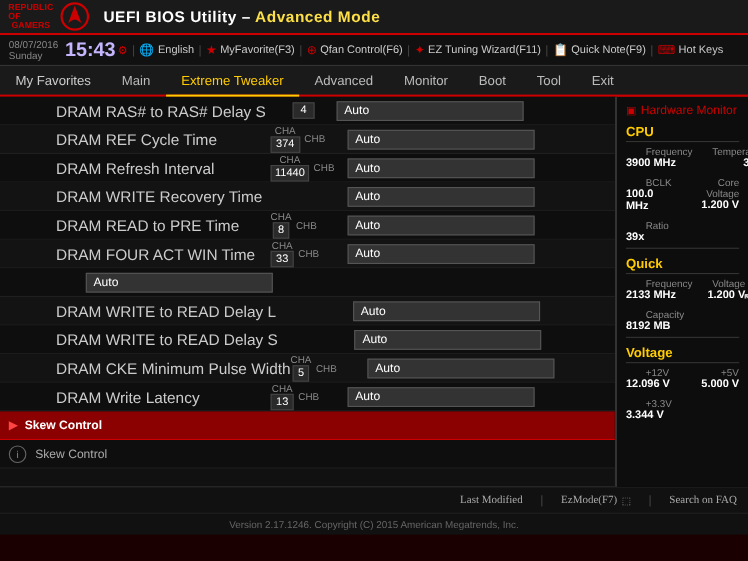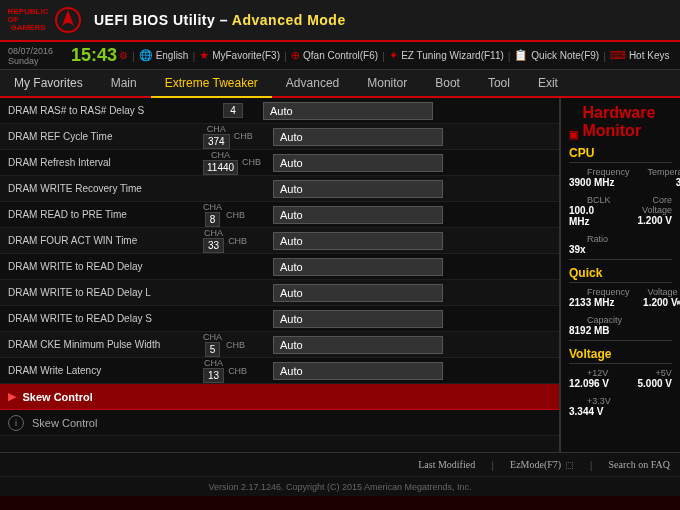--- a/index.html
+++ b/index.html
@@ -13,21 +13,21 @@
       font-size: 11px;
     }
 
     
     .header {
       background: #1a1a1a;
       display: flex;
       align-items: center;
       padding: 4px 8px;
       border-bottom: 2px solid #cc0000;
-      height: 42px;
+      height: 32px;
     }
     .header-logo {
       display: flex;
       align-items: center;
       gap: 6px;
       margin-right: 12px;
     }
     .rog-logo {
       width: 40px;
       height: 24px;
@@ -117,22 +117,23 @@
       height: 26px;
       padding: 0 8px;
       border-bottom: 1px solid #1f1f1f;
     }
     .table-row:nth-child(even) { background: #131313; }
     .table-row:nth-child(odd) { background: #0e0e0e; }
 
     .row-label {
       flex: 0 0 195px;
       color: #ccc;
-      font-size: 10px;
+      font-size: 14px;
       white-space: nowrap;
+      margin-left: 43px;
     }
 
     .row-value {
       flex: 1;
     }
     .value-box {
       background: #333;
       border: 1px solid #555;
       color: #fff;
       padding: 2px 6px;
@@ -179,22 +180,22 @@
     
     .right-panel {
       width: 120px;
       background: #0d0d0d;
       padding: 6px 8px;
       border-left: 1px solid #333;
       overflow-y: auto;
     }
     .panel-title {
       color: #cc0000;
-      font-size: 16px;
-      font-weight: bold;
+      font-size: 11px;
+      font-weight: normal;
       margin-bottom: 4px;
       display: flex;
       align-items: flex-end;
       gap: 4px;
     }
     .panel-title::before {
       content: '▣';
       color: #cc0000;
       font-size: 10px;
     }
@@ -281,21 +282,21 @@
     UEFI BIOS Utility – <span>Advanced Mode</span>
   </div>
 </div>
 
 <div class="toolbar">
   <div style="display:flex;align-items:center;gap:2px;">
     <div style="display:flex;flex-direction:column;">
       <span class="toolbar-date">08/07/2016</span>
       <span class="toolbar-date">Sunday</span>
     </div>
-    <span style="color:#84cc16;font-size:18px;font-weight:bold;margin-left:16px;text-align:center;">15:43</span>
+    <span style="color:#c4b5fd;font-size:18px;font-weight:bold;margin-left:4px;text-align:center;">15:43</span>
     <span class="toolbar-gear">⚙</span>
   </div>
   <span class="toolbar-sep">|</span>
   <div class="toolbar-item">
     <span class="toolbar-icon">🌐</span>
     <span>English</span>
   </div>
   <span class="toolbar-sep">|</span>
   <div class="toolbar-item">
     <span class="toolbar-icon">★</span>
@@ -446,21 +447,20 @@
         </div>
       </div>
       <div class="row-value">
         <div class="value-box">
             <span>Auto</span>
           </div>
       </div>
     </div>
 
     <div class="table-row">
-      <span class="row-label">DRAM WRITE to READ Delay</span>
       <div style="flex:0 0 70px;"></div>
       <div class="row-value">
         <div class="value-box">
             <span>Auto</span>
           </div>
       </div>
     </div>
 
     <div class="table-row">
       <span class="row-label">DRAM WRITE to READ Delay L</span>

